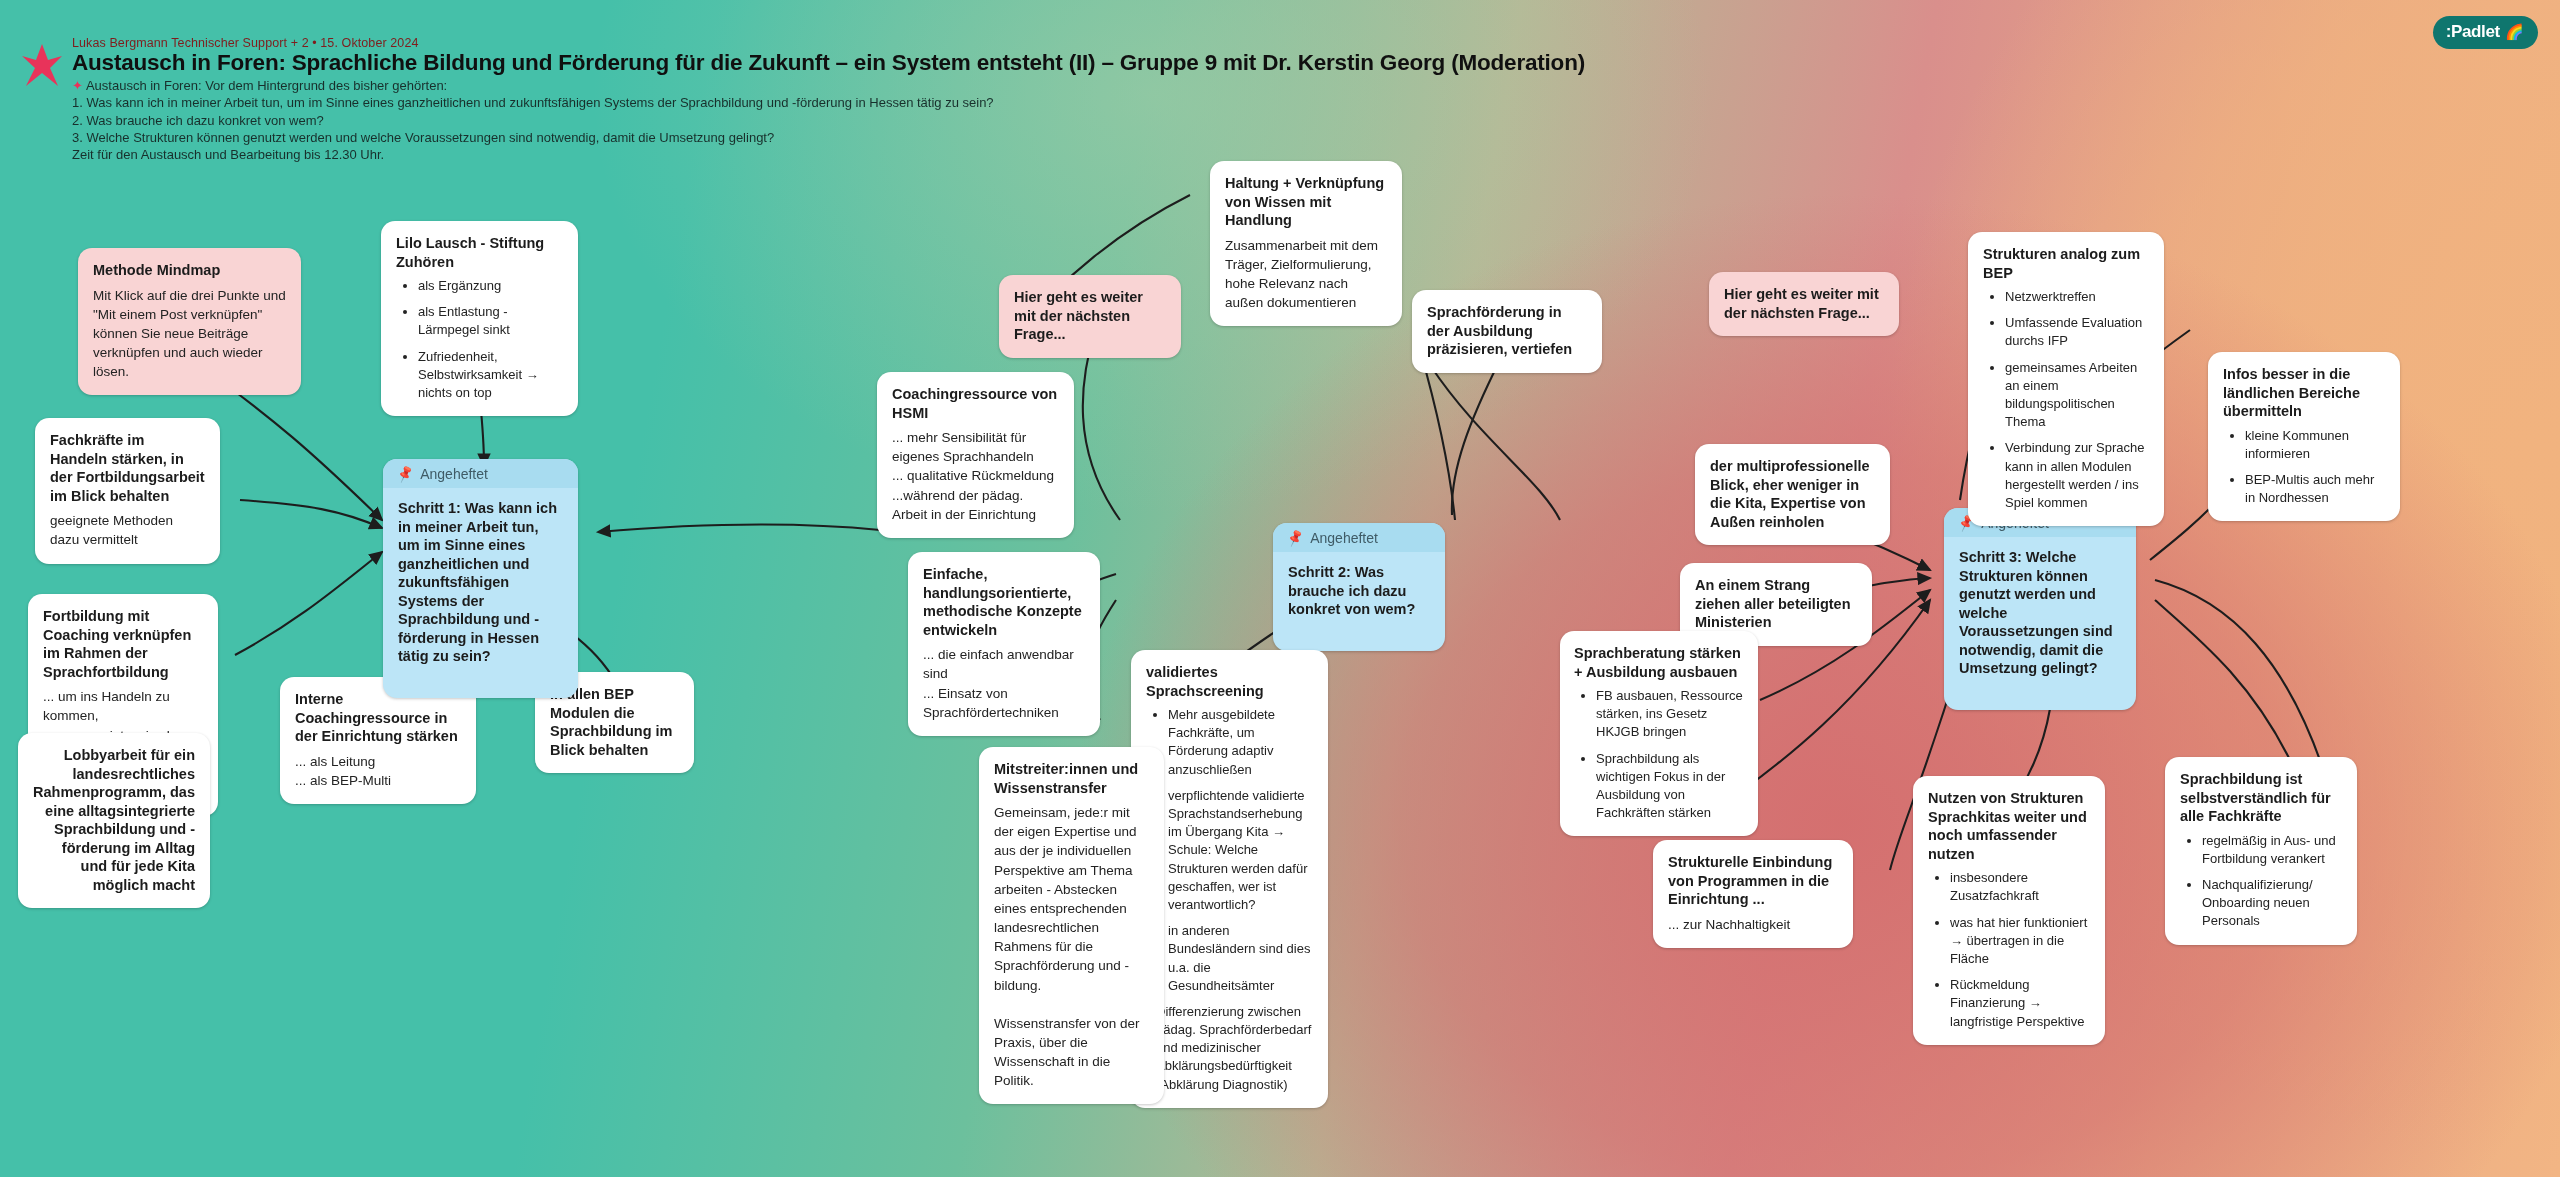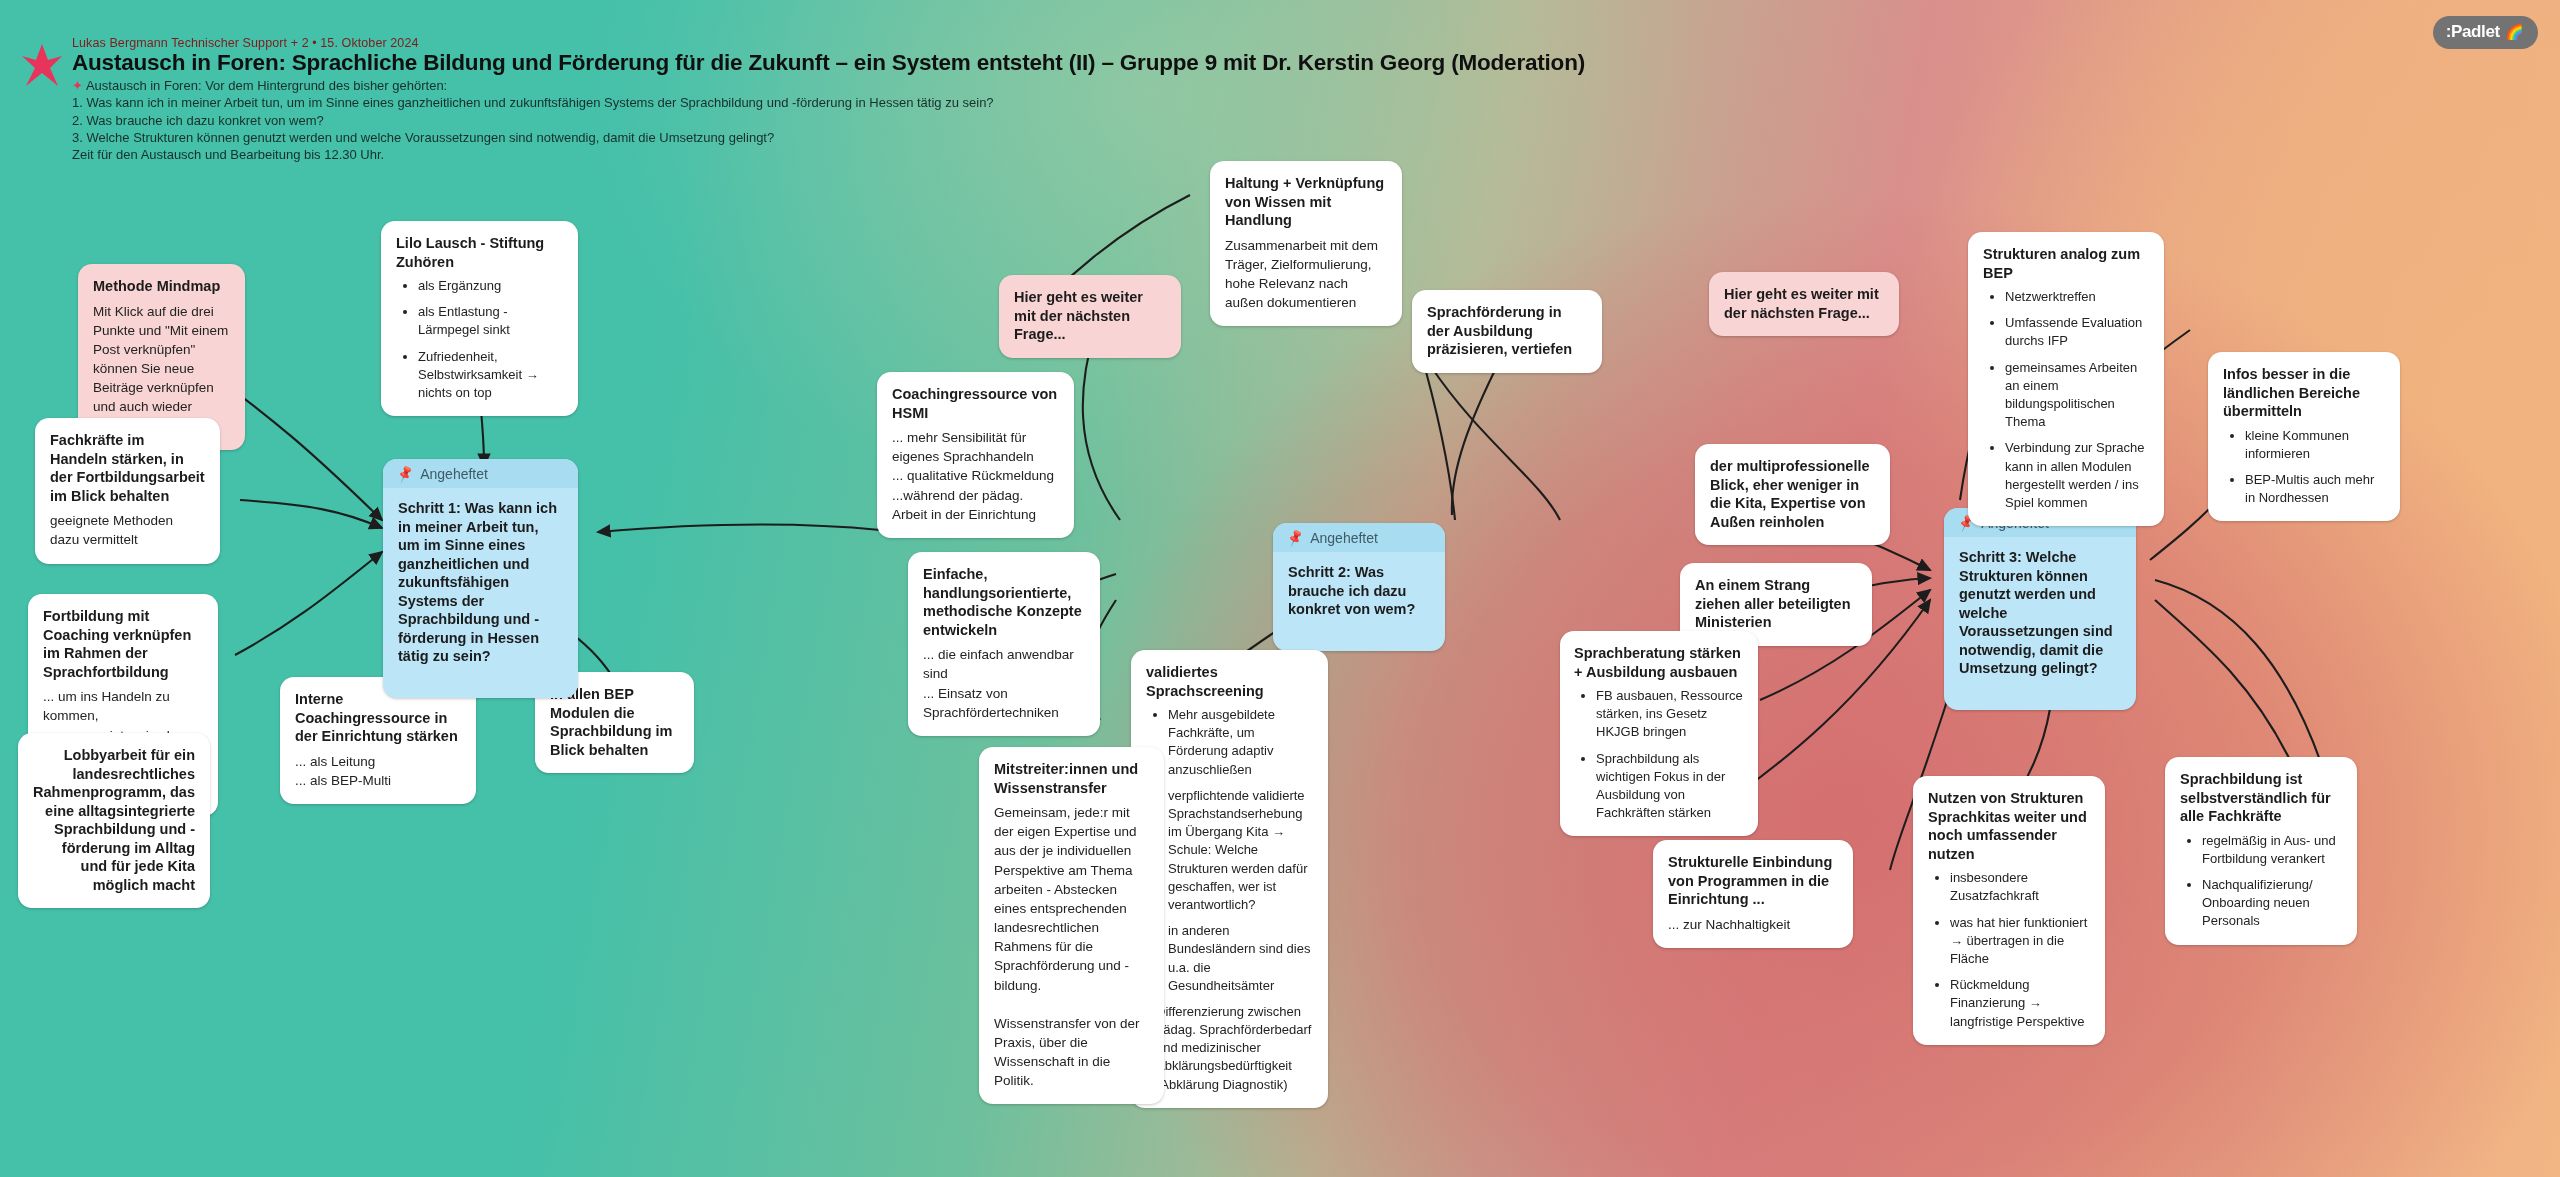--- a/index.html
+++ b/index.html
@@ -43,21 +43,21 @@
 
   
   #header{position:absolute;left:0;top:0;width:2560px;height:170px;z-index:5;}
   #logo-pin{position:absolute;left:20px;top:42px;width:44px;height:48px;}
   #meta{position:absolute;left:72px;top:36px;font-size:12.5px;color:#7f1d1d;letter-spacing:.1px;}
   #title{position:absolute;left:72px;top:50px;font-size:22.5px;font-weight:700;color:#101010;letter-spacing:-.2px;}
   .desc{position:absolute;left:72px;font-size:13px;color:#18302c;line-height:1.5;}
   #d0{top:76px;}#d1{top:93px;}#d2{top:111px;}#d3{top:128px;}#d4{top:145px;}
   #desc-pin{display:inline-block;color:#e8335a;margin-right:3px;}
   #padlet-badge{
-    position:absolute;right:22px;top:16px;background:#737373;color:#fff;
+    position:absolute;right:22px;top:16px;background:#0f766e;color:#fff;
     border-radius:999px;padding:6px 14px 7px 13px;display:flex;align-items:center;gap:6px;
     font-size:17px;font-weight:700;letter-spacing:-.4px;
   }
   #padlet-badge .fan{font-size:15px;}
 </style>
 </head>
 <body>
 
 <div id="bg2"></div>
 
@@ -111,21 +111,21 @@
   <div class="desc" id="d1">1. Was kann ich in meiner Arbeit tun, um im Sinne eines ganzheitlichen und zukunftsfähigen Systems der Sprachbildung und -förderung in Hessen tätig zu sein?</div>
   <div class="desc" id="d2">2. Was brauche ich dazu konkret von wem?</div>
   <div class="desc" id="d3">3. Welche Strukturen können genutzt werden und welche Voraussetzungen sind notwendig, damit die Umsetzung gelingt?</div>
   <div class="desc" id="d4">Zeit für den Austausch und Bearbeitung bis 12.30 Uhr.</div>
   <div id="padlet-badge">
     <span>:Padlet</span>
     <span class="fan">🌈</span>
   </div>
 </div>
 
-<div class="card pink" style="left:78px;top:264px;width:167px;">
+<div class="card pink" style="left:78px;top:248px;width:223px;">
   <div class="title sm">Methode Mindmap</div>
   <div class="subtitle">Mit Klick auf die drei Punkte und "Mit einem Post verknüpfen" können Sie neue Beiträge verknüpfen und auch wieder lösen.</div>
 </div>
 
 <div class="card" style="left:381px;top:221px;width:197px;">
   <div class="title sm">Lilo Lausch - Stiftung Zuhören</div>
   <ul class="bul">
     <li>als Ergänzung</li>
     <li>als Entlastung - Lärmpegel sinkt</li>
     <li>Zufriedenheit, Selbstwirksamkeit → nichts on top</li>

